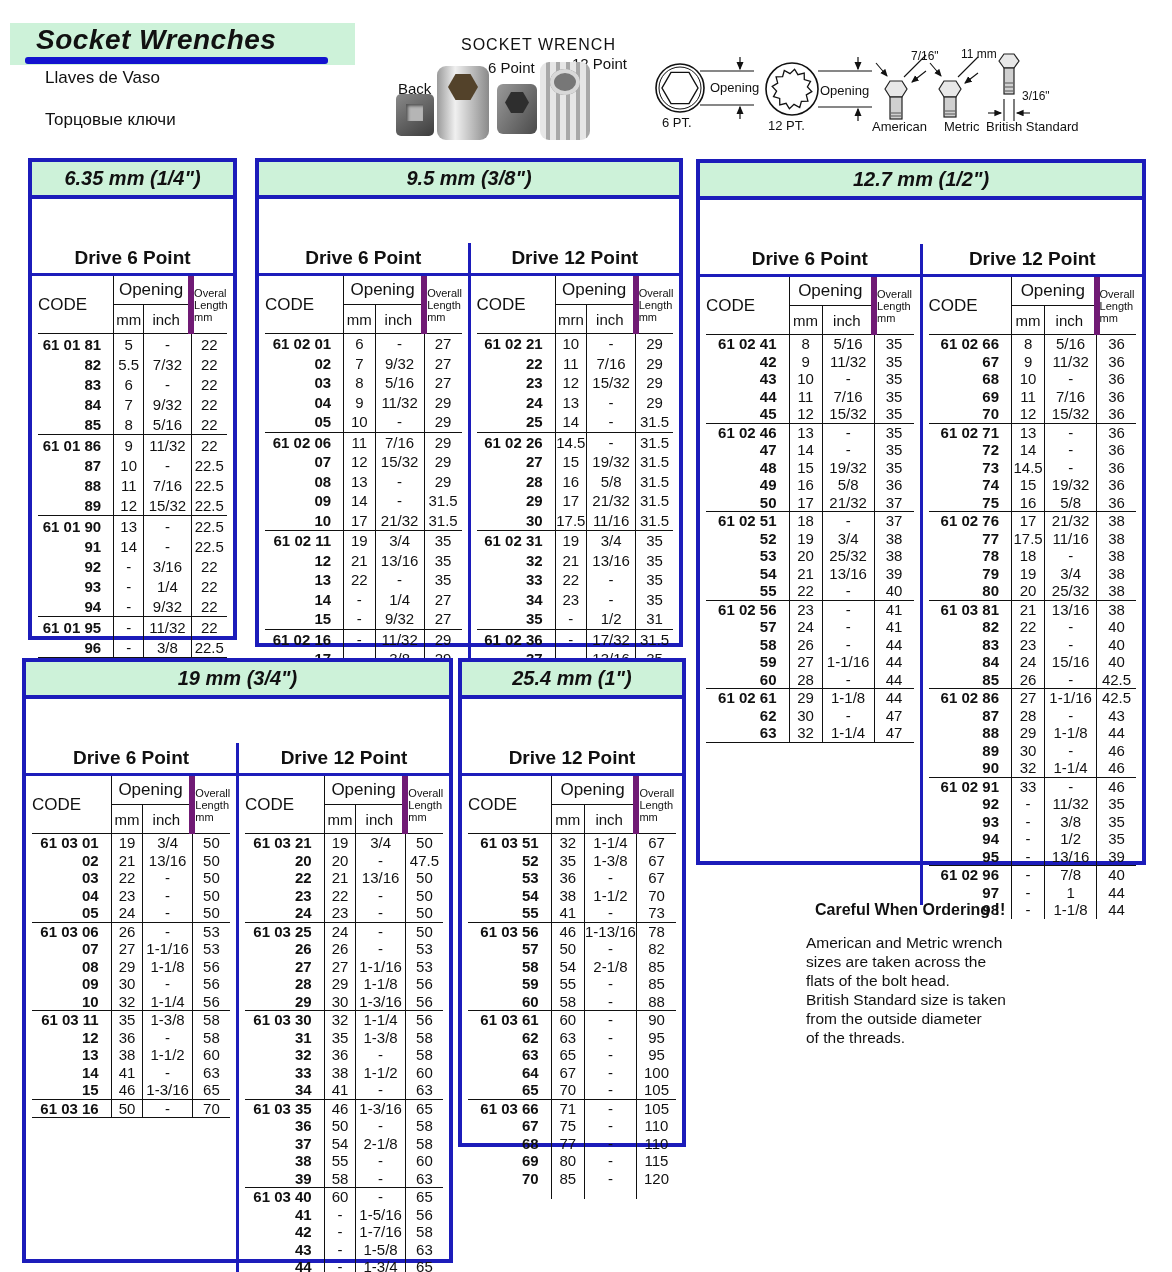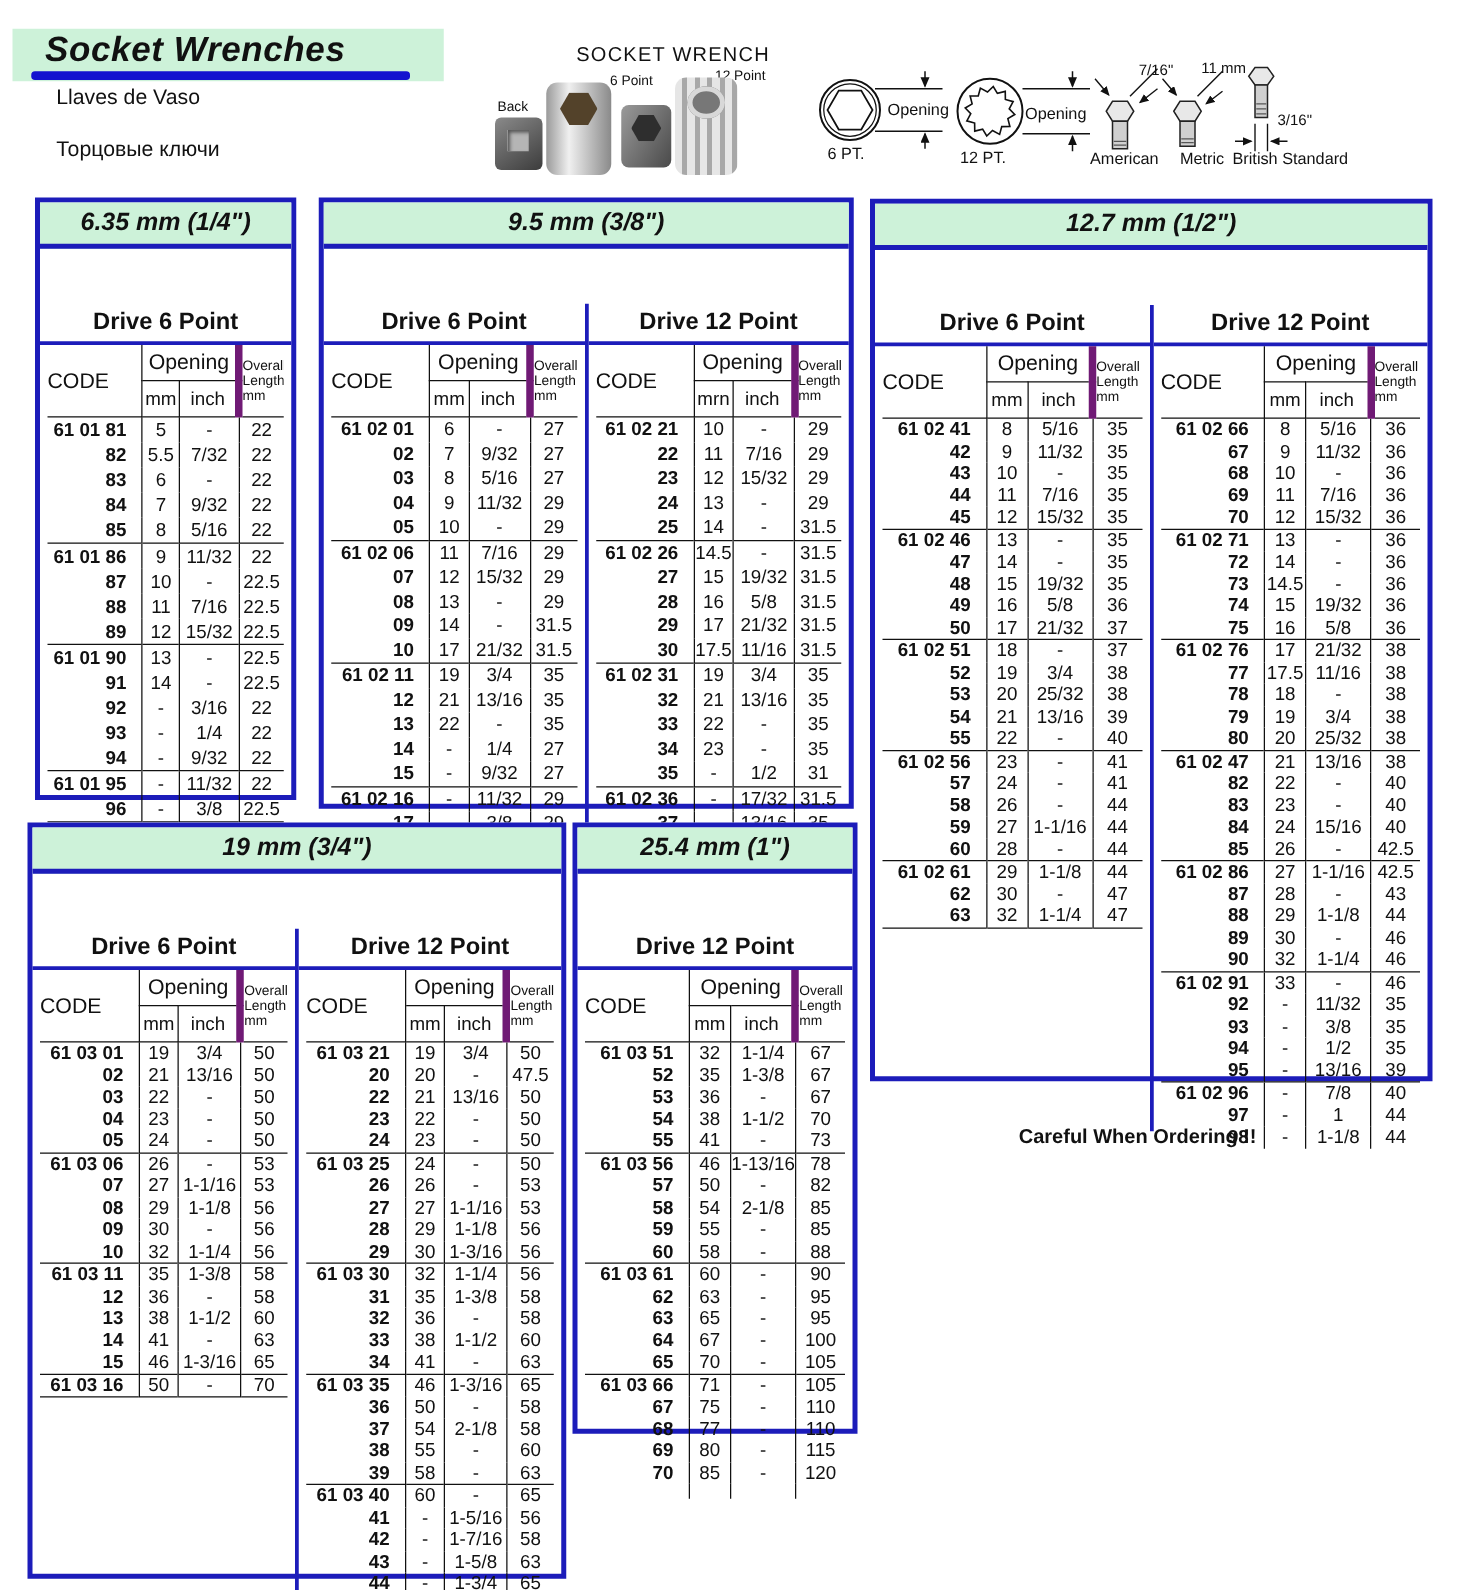--- a/index.html
+++ b/index.html
@@ -9,21 +9,21 @@
   
   .title-band{position:absolute;left:10px;top:23px;width:345px;height:42px;background:#cdf2d9;}
   .main-title{position:absolute;left:36px;top:24px;margin:0;font-style:italic;font-weight:bold;
               font-size:28px;letter-spacing:.5px;}
   .title-underline{position:absolute;left:25px;top:57px;width:303px;height:7px;background:#1313cf;border-radius:3px;}
   .sub{position:absolute;left:45px;font-size:17px;}
   .sub-es{top:68px;}
   .sub-jz{top:88px;font-size:16px;}
   .sub-ru{top:110px;}
 
-  .lbl{position:absolute;font-size:11px;white-space:nowrap;}
+  .lbl{position:absolute;font-size:15px;white-space:nowrap;}
   .lbl-socketwrench{left:461px;top:36px;letter-spacing:1px;font-size:16px;}
   .lbl-back{left:398px;top:80px;}
   .lbl-6point{left:488px;top:59px;}
   .lbl-12point{left:572px;top:55px;}
   .dlbl{position:absolute;font-size:13px;white-space:nowrap;}
   .lbl-6pt{left:662px;top:115px;}
   .lbl-open6{left:710px;top:80px;}
   .lbl-12pt{left:768px;top:118px;}
   .lbl-open12{left:820px;top:83px;}
   .lbl-amsize{left:911px;top:49px;font-size:12px;}
@@ -896,21 +896,21 @@
                   <td class="c-inch b-r">3/4</td>
                   <td class="c-len">38</td>
                 </tr>
                 <tr>
                   <td class="c-code b-r">80</td>
                   <td class="c-mm b-r">20</td>
                   <td class="c-inch b-r">25/32</td>
                   <td class="c-len">38</td>
                 </tr>
                 <tr class="gs">
-                  <td class="c-code b-r">61 02 47</td>
+                  <td class="c-code b-r">61 03 81</td>
                   <td class="c-mm b-r">21</td>
                   <td class="c-inch b-r">13/16</td>
                   <td class="c-len">38</td>
                 </tr>
                 <tr>
                   <td class="c-code b-r">82</td>
                   <td class="c-mm b-r">22</td>
                   <td class="c-inch b-r">-</td>
                   <td class="c-len">40</td>
                 </tr>
@@ -1509,14 +1509,22 @@
                   <td style="height: 12px;"></td>
                 </tr>
               </tbody>
             </table>
           </div>
         </div>
       </div>
   </section>
 
   <div class="note-title">Careful When Ordering !!</div>
+  <div class="note-body">
+    <div>American and Metric wrench</div>
+    <div>sizes are  taken across the</div>
+    <div>flats of the bolt head.</div>
+    <div>British Standard size is taken</div>
+    <div>from the outside diameter</div>
+    <div>of the threads.</div>
+  </div>
 
 </div>
 
 </body></html>

